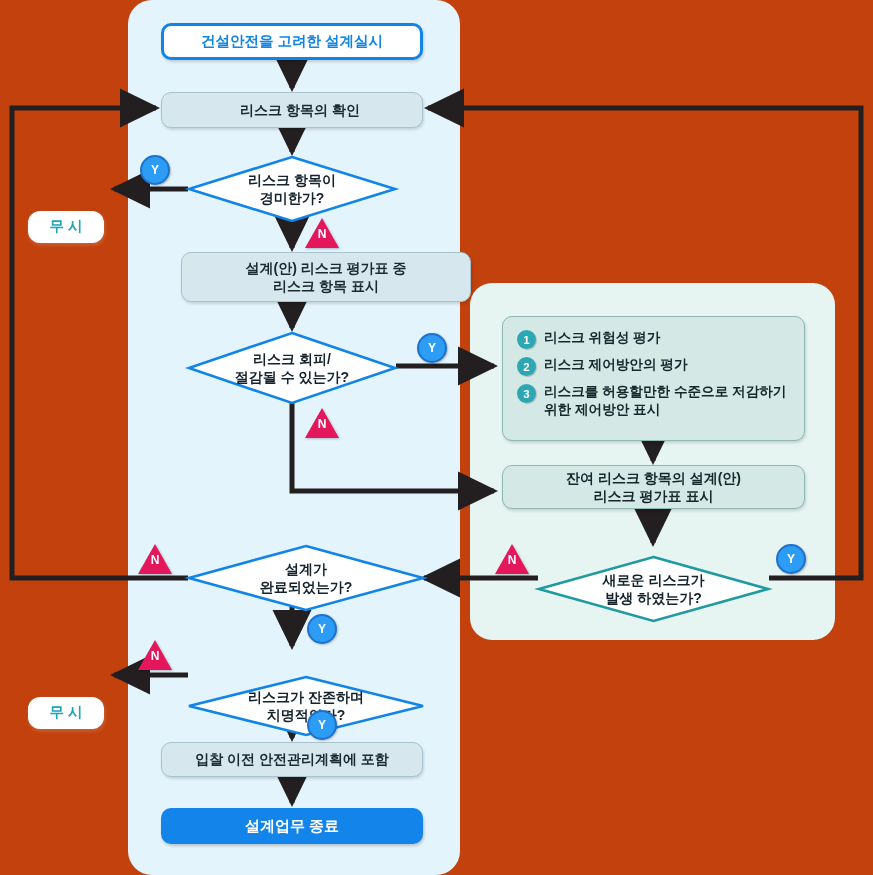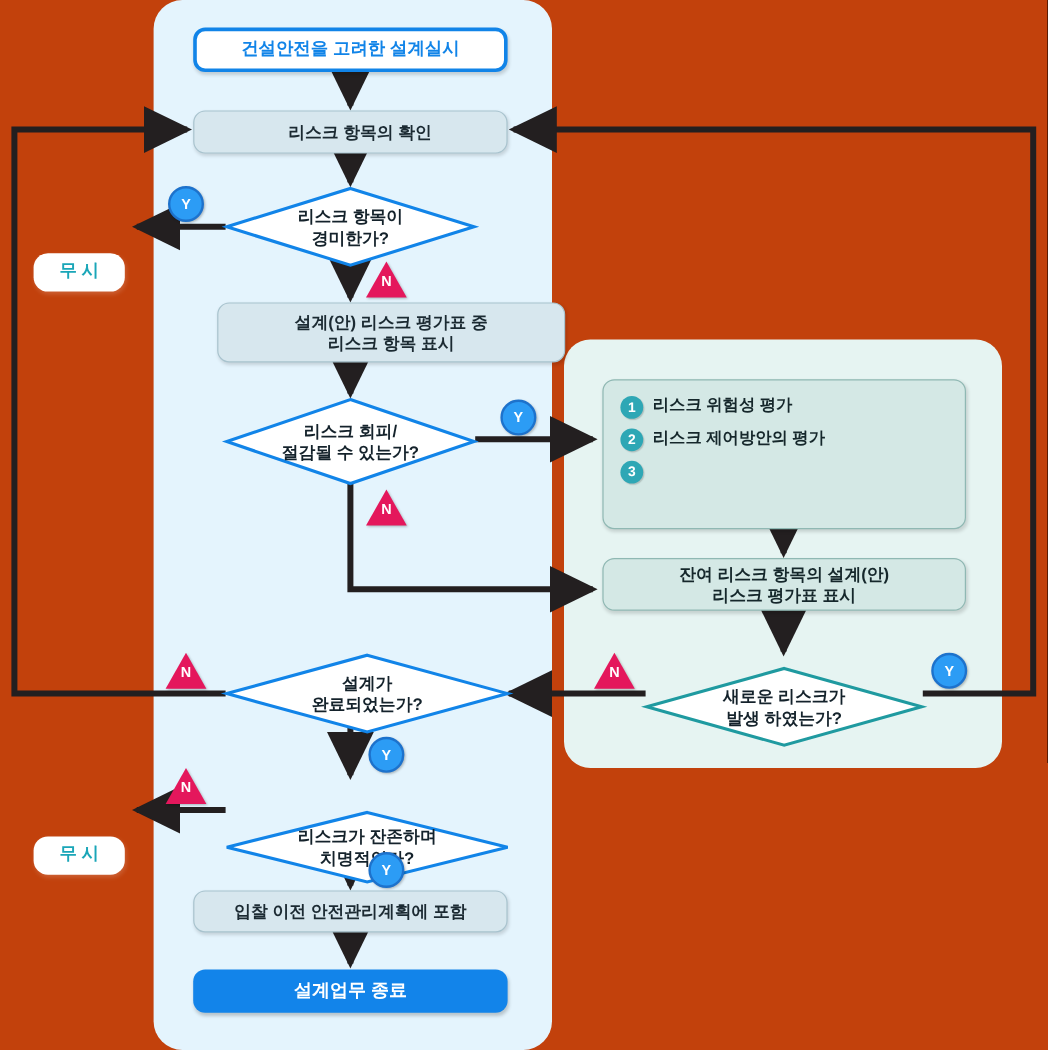--- a/index.html
+++ b/index.html
@@ -198,20 +198,22 @@
     <div class="li">
       <div class="num">1</div>
       <div class="litxt">리스크 위험성 평가</div>
     </div>
     <div class="li">
       <div class="num">2</div>
       <div class="litxt">리스크 제어방안의 평가</div>
     </div>
     <div class="li">
       <div class="num">3</div>
+      <div class="litxt">리스크를 허용할만한 수준으로 저감하기
+위한 제어방안 표시</div>
     </div>
   </div>
 
   <div class="node n-proc-teal" style="left:502px;top:465px;width:303px;height:44px;">
     <span class="lbl">잔여 리스크 항목의 설계(안)
 리스크 평가표 표시</span>
   </div>
 
   <div class="dia-wrap" style="left:538px;top:556px;width:231px;height:66px;">
     <svg width="231" height="66" viewBox="0 0 231 66">

